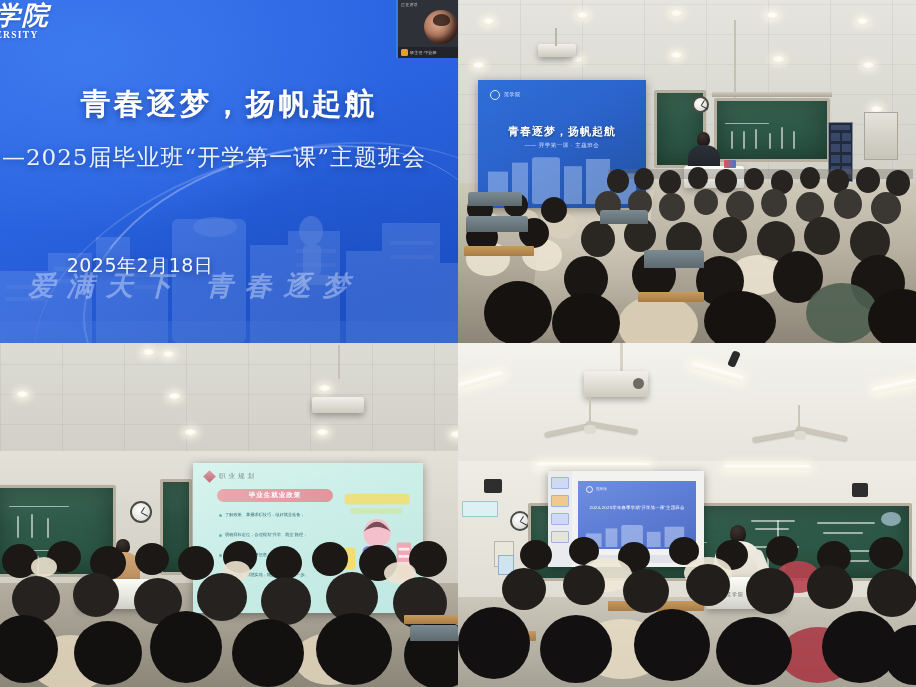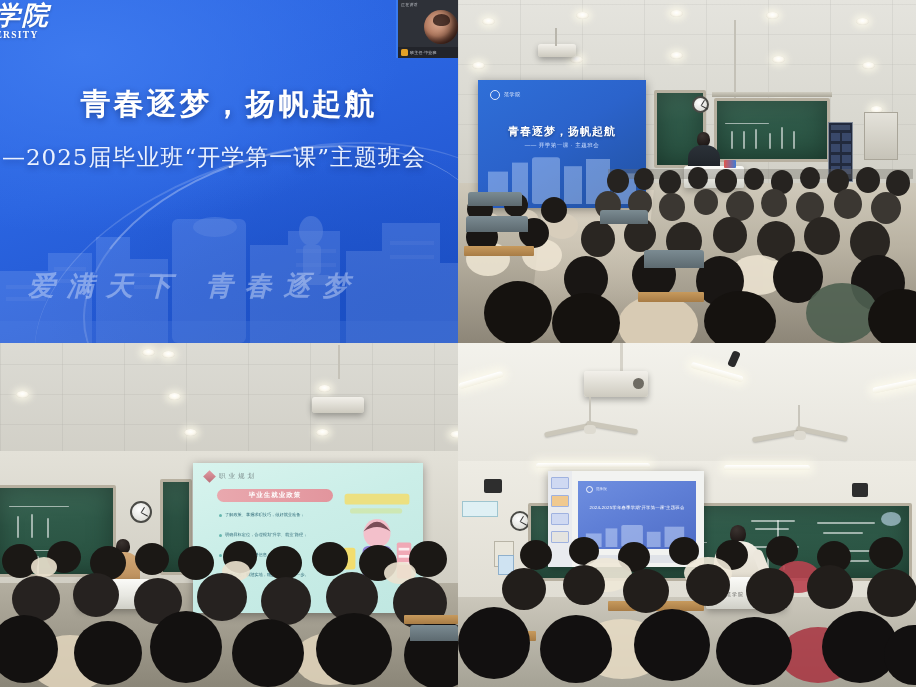--- a/index.html
+++ b/index.html
@@ -265,20 +265,21 @@
     <div class="swoosh2"></div>
 
     <div class="p1-logo">
       <span class="cn">范学院</span>
       <span class="en">UNIVERSITY</span>
     </div>
 
     <div class="p1-motto">爱满天下 青春逐梦</div>
     <div class="p1-title">青春逐梦，扬帆起航</div>
     <div class="p1-sub">—2025届毕业班“开学第一课”主题班会</div>
+    <div class="p1-date">2025年2月18日</div>
 
     <div class="vc">
       <div class="vc-top">正在讲话</div>
       <div class="vc-face"></div>
       <div class="vc-bar">
         <span class="vc-mic"></span>
         <span class="vc-name">班主任·毕业班</span>
       </div>
 
     </div>

